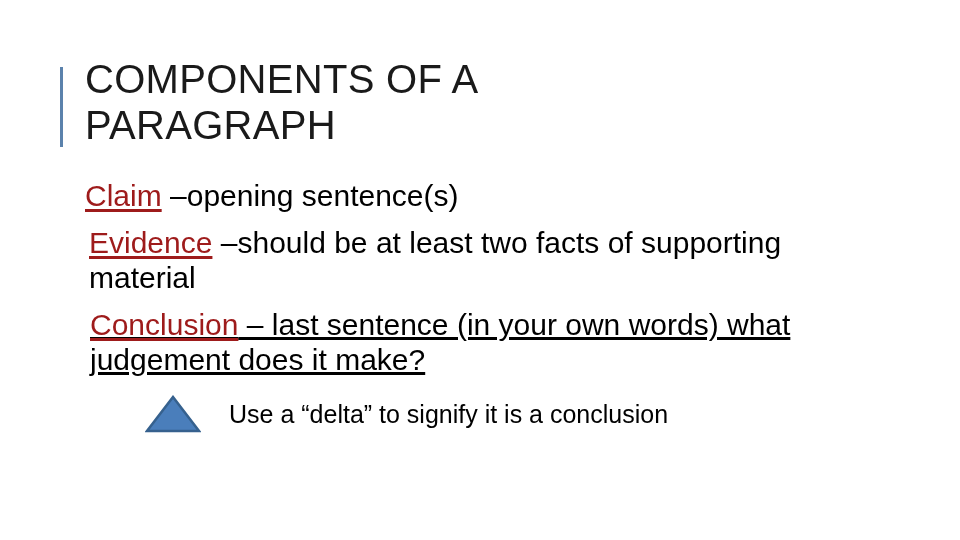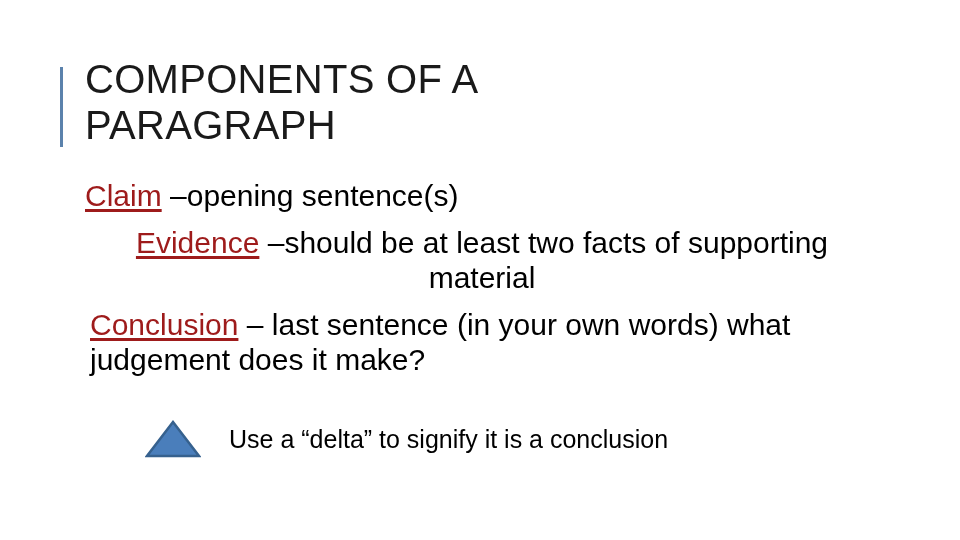--- a/index.html
+++ b/index.html
@@ -71,34 +71,33 @@
 
   .lead-term {
     color: #9E1B1B;
     text-decoration: underline;
     text-decoration-color: #9E1B1B;
     text-underline-offset: 3px;
   }
 
   .indent-evidence {
     padding-left: 4px;
-    text-align: center;
   }
   .indent-conclusion {
     padding-left: 5px;
+    text-decoration: underline;
   }
 
   
   .delta-line {
     position: absolute;
     left: 145px;
     top: 395px;
     display: flex;
     align-items: center;
-    margin-top: 25px;
   }
   .delta-bullet {
     width: 56px;
     height: 38px;
     flex: 0 0 auto;
     display: block;
   }
   .delta-text {
     font-family: "Liberation Sans", sans-serif;
     font-size: 25px;

